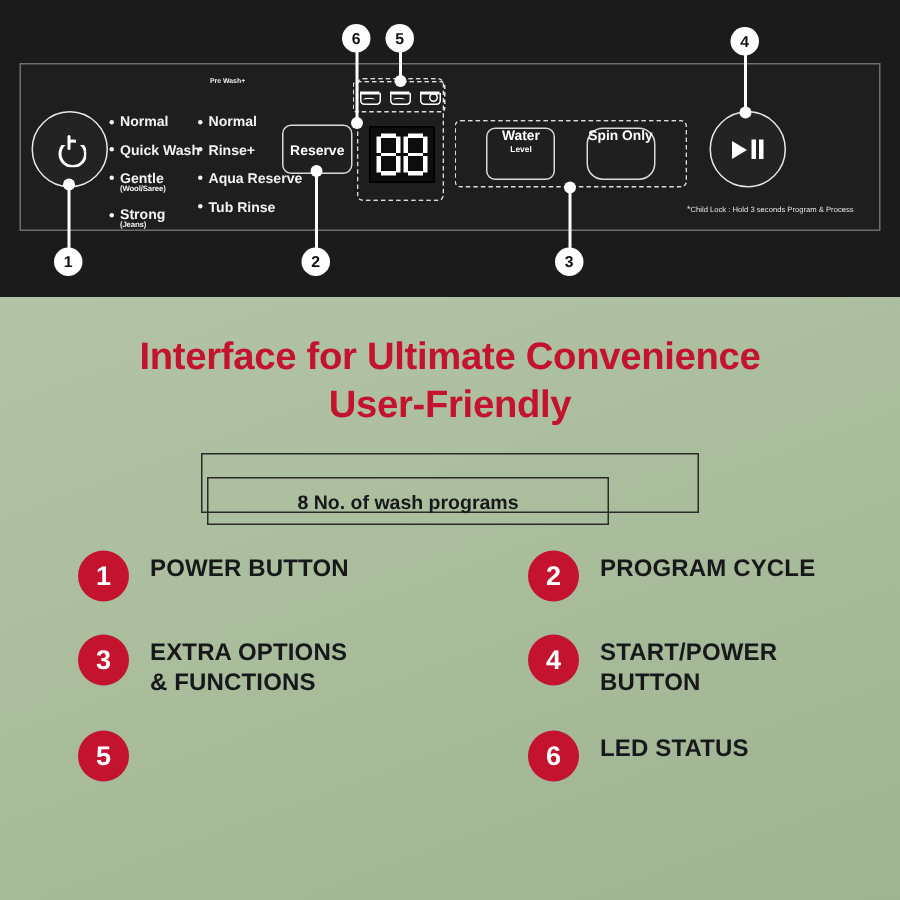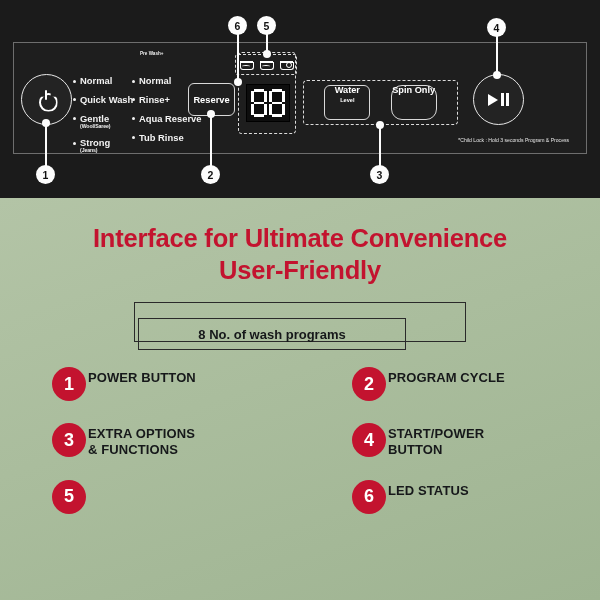--- a/index.html
+++ b/index.html
@@ -173,21 +173,21 @@
   .legend{position:absolute;left:0;top:172px;width:600px;}
   .lrow{display:flex;width:600px;margin-bottom:25px;}
   .lcell{width:300px;display:flex;align-items:flex-start;padding-left:52px;box-sizing:border-box;}
   .lbadge{
     width:34px;height:34px;border-radius:50%;background:#c3132f;
     color:#fff;font-weight:bold;font-size:18px;
     display:flex;align-items:center;justify-content:center;flex:0 0 auto;
     margin-top:-3px;
   }
   .ltext{
-    margin-left:2px;color:#16181a;font-weight:bold;font-size:13px;
+    margin-left:14px;color:#16181a;font-weight:bold;font-size:16px;
     line-height:1.22;letter-spacing:.1px;white-space:pre-line;
   }
 </style>
 </head>
 <body>
 
 <div id="root">
 
   <div class="panel-wrap">
 

